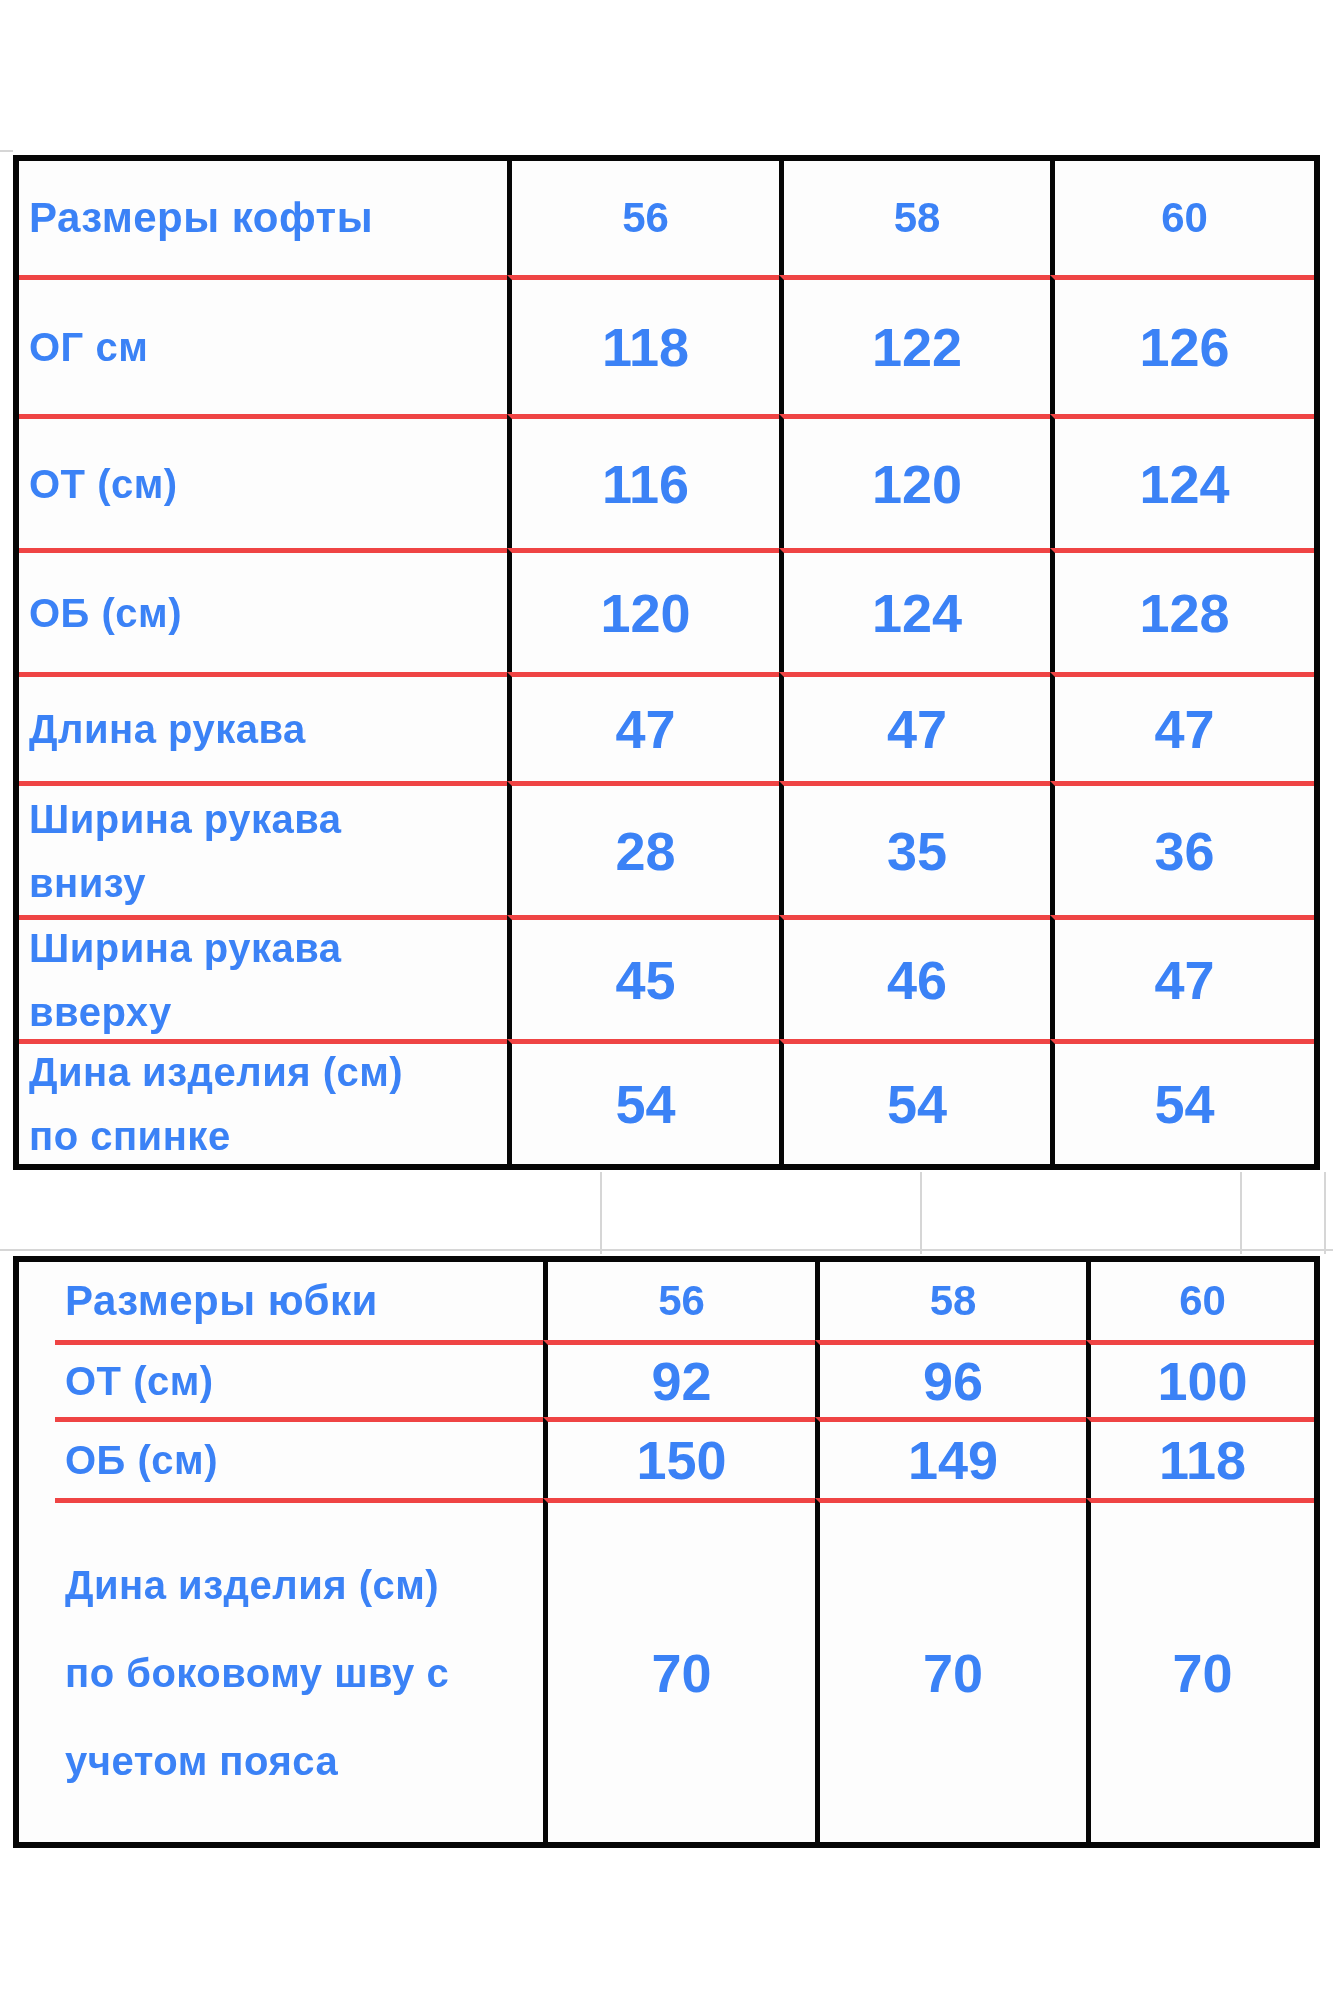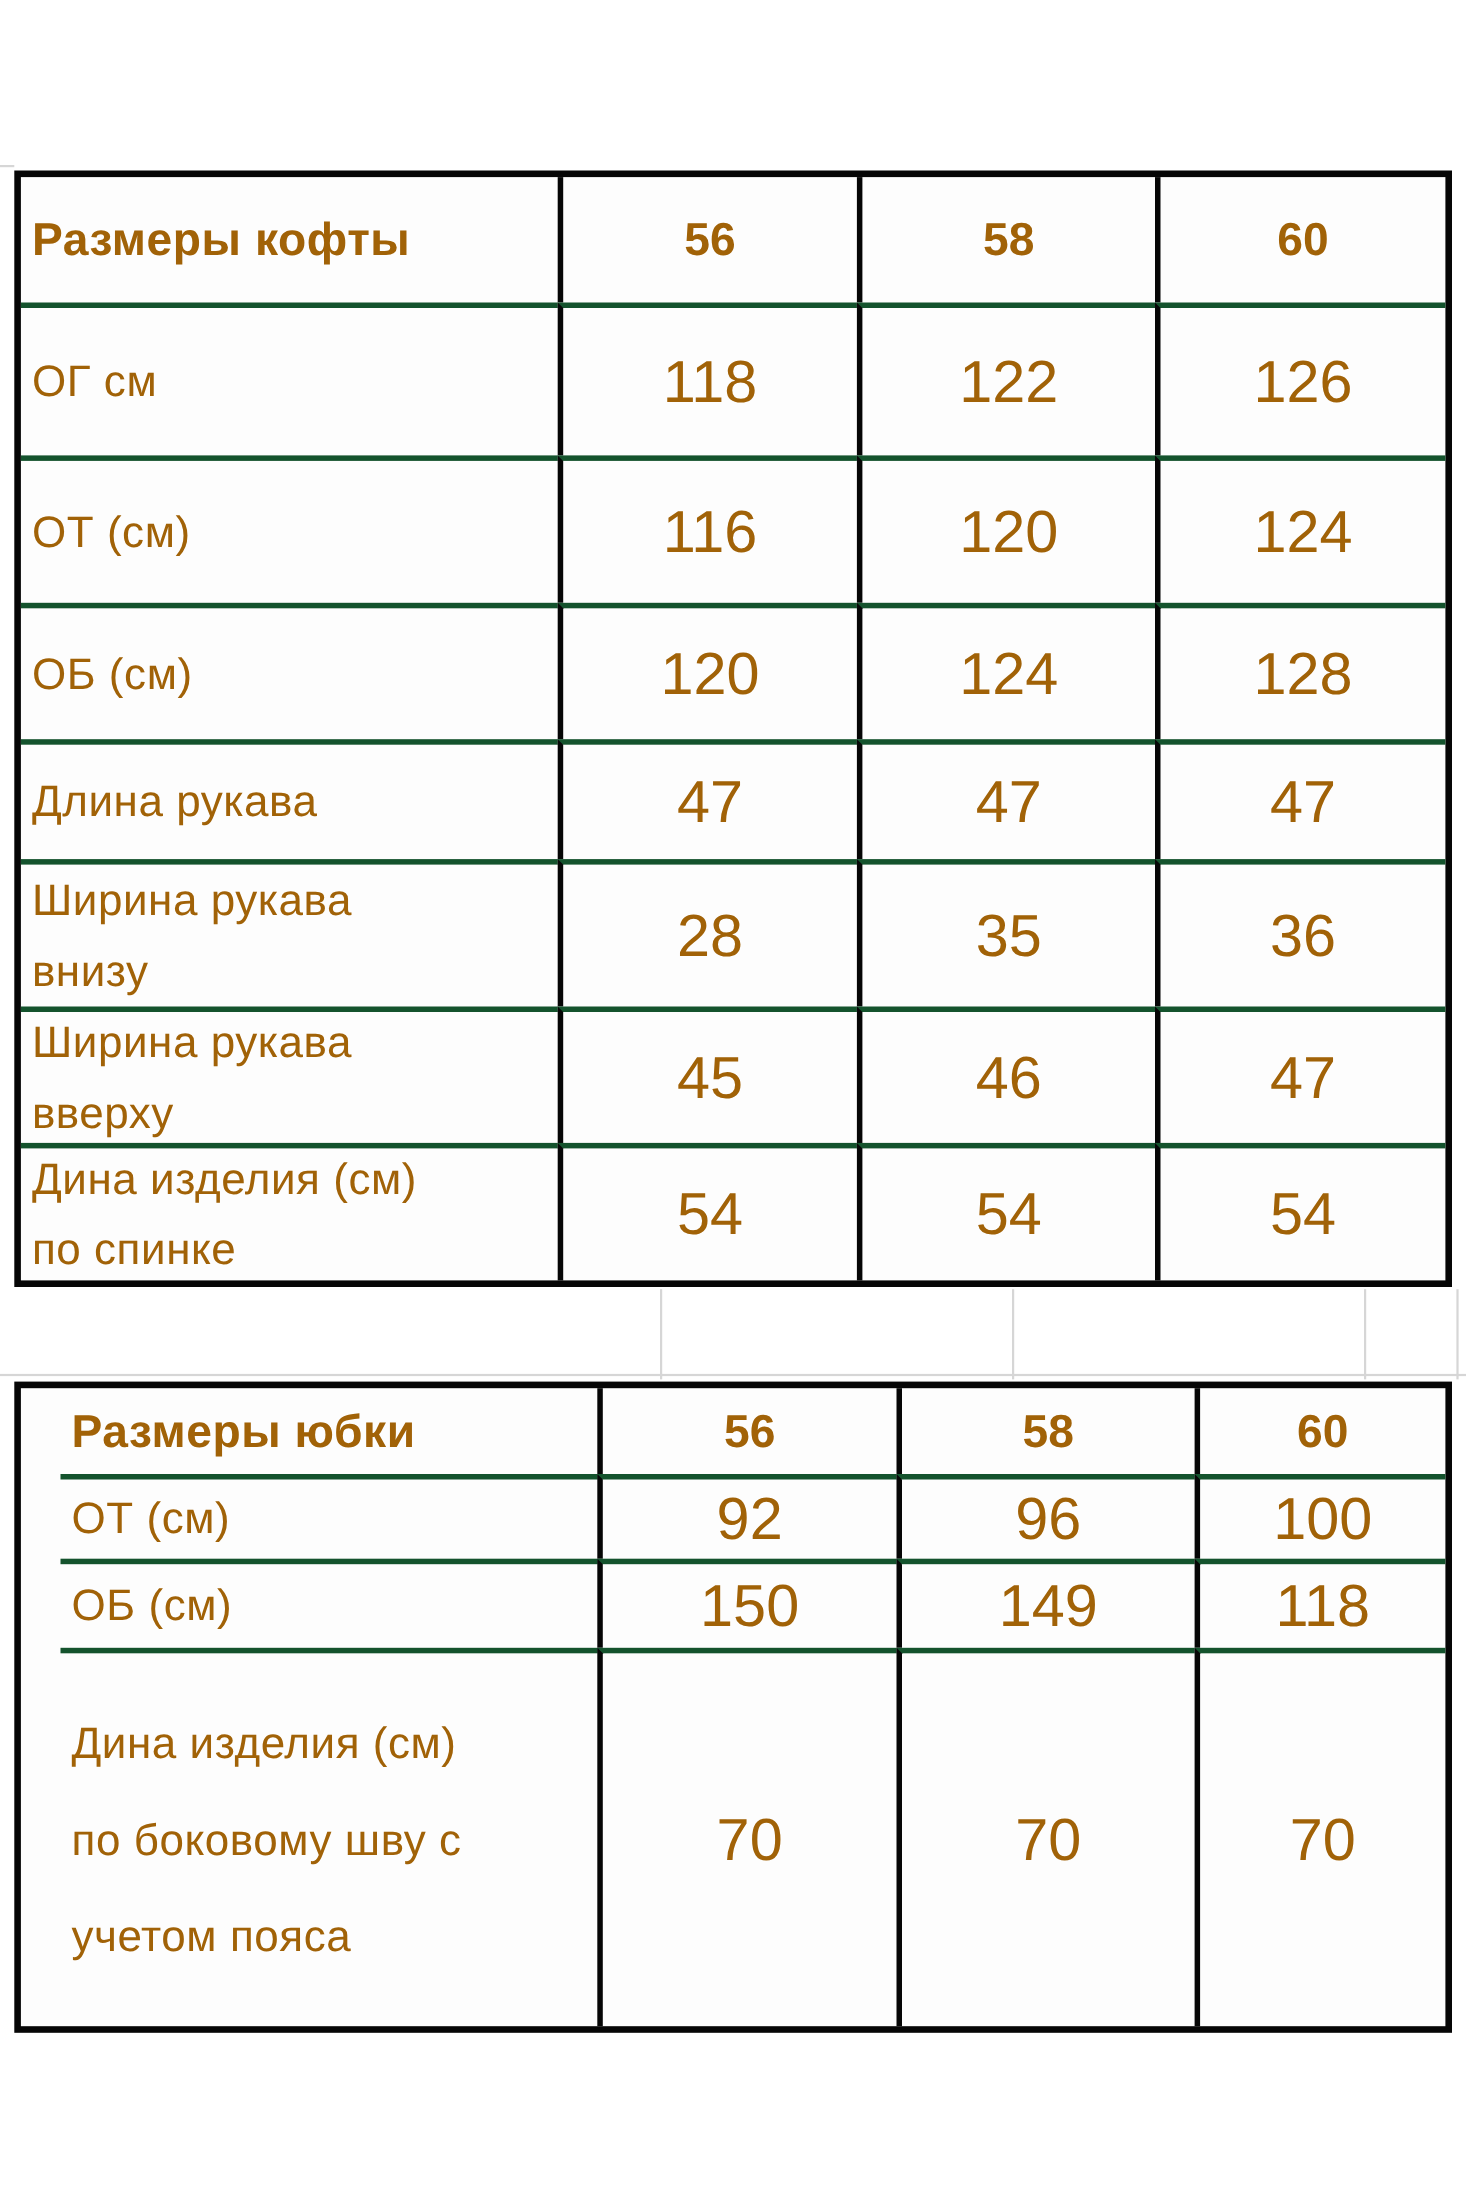--- a/index.html
+++ b/index.html
@@ -6,21 +6,21 @@
     margin: 0;
     padding: 0;
     background: #ffffff;
   }
   .canvas {
     position: relative;
     width: 1333px;
     height: 2000px;
     background: #ffffff;
     font-family: "Liberation Sans", "DejaVu Sans", sans-serif;
-    color: #a16207;
+    color: #3b82f6;
     overflow: hidden;
   }
   
   .gridline {
     position: absolute;
     background: #d6d6d6;
   }
   .tbl {
     position: absolute;
     left: 13px;
@@ -37,25 +37,26 @@
     grid-template-rows: 114px 139px 134px 124px 109px 134px 124px 1fr;
   }
   .t2 {
     top: 1256px;
     height: 592px;
     grid-template-rows: 78px 77px 81px 1fr;
     padding-left: 36px;
   }
   .cell {
     border-left: 5px solid #060606;
-    border-top: 5px solid #14532d;
+    border-top: 5px solid #ef4444;
     display: flex;
     align-items: center;
     box-sizing: border-box;
     overflow: hidden;
+    font-weight: bold;
   }
   .cell.c0 { border-left: none; }
   .cell.r0 { border-top: none; }
   .lbl {
     justify-content: flex-start;
     padding-left: 10px;
     font-size: 40px;
     line-height: 1.6;
     white-space: pre-line;
     letter-spacing: 0.5px;

